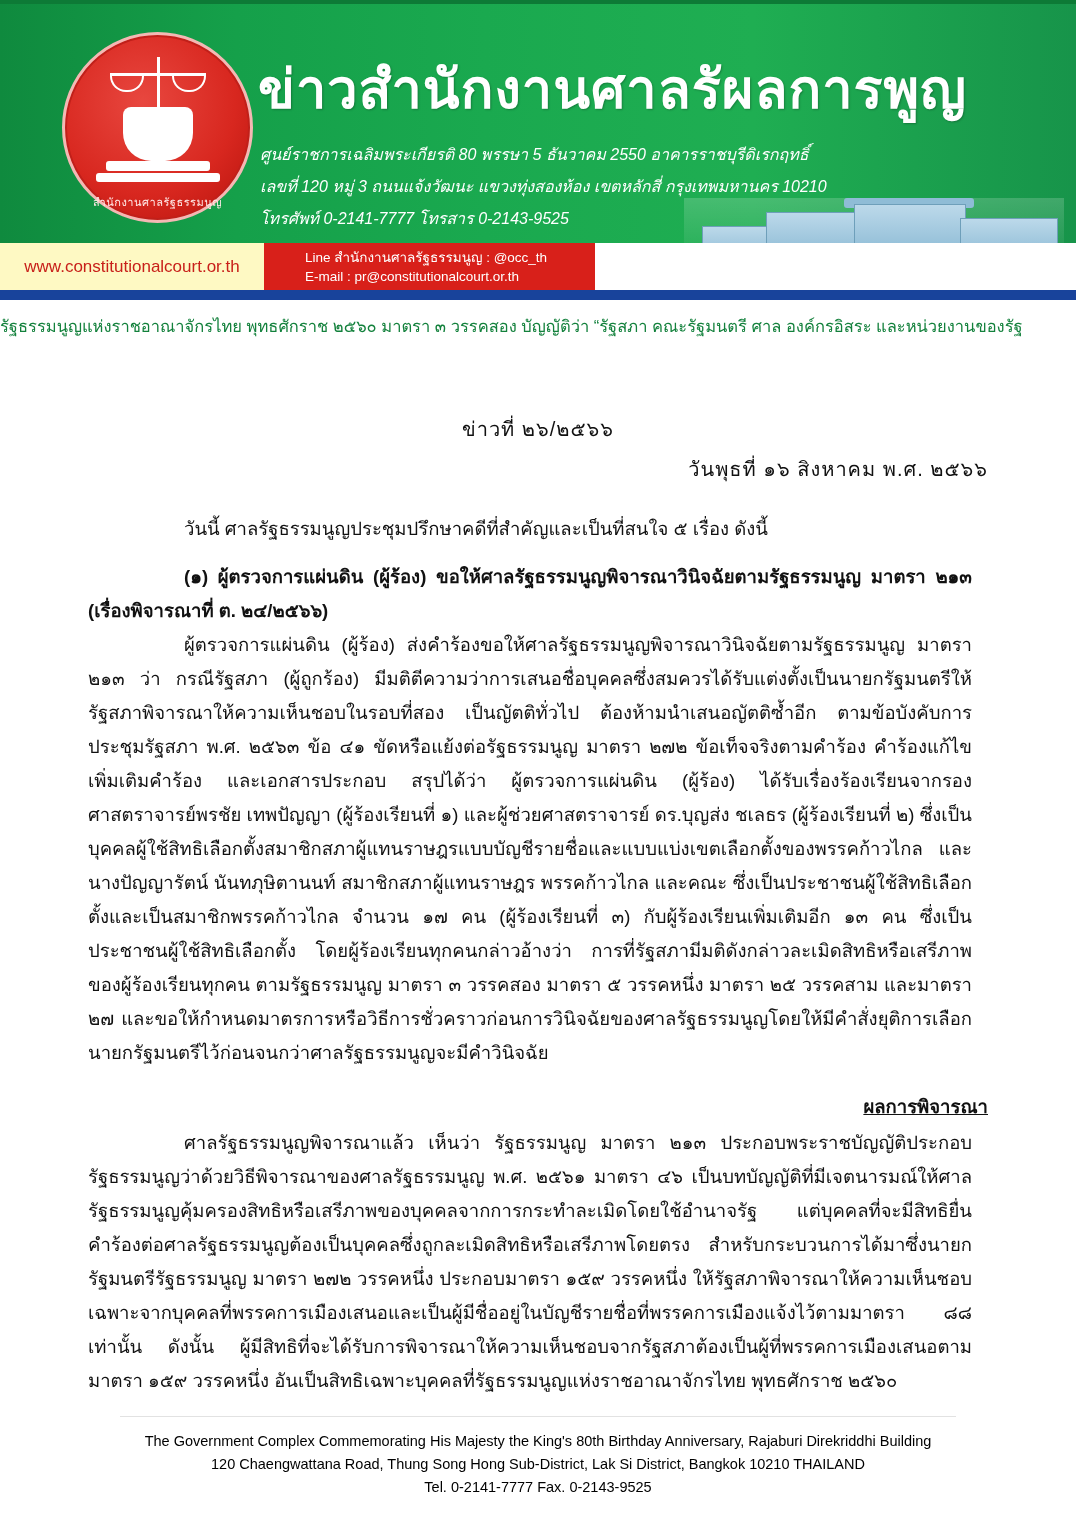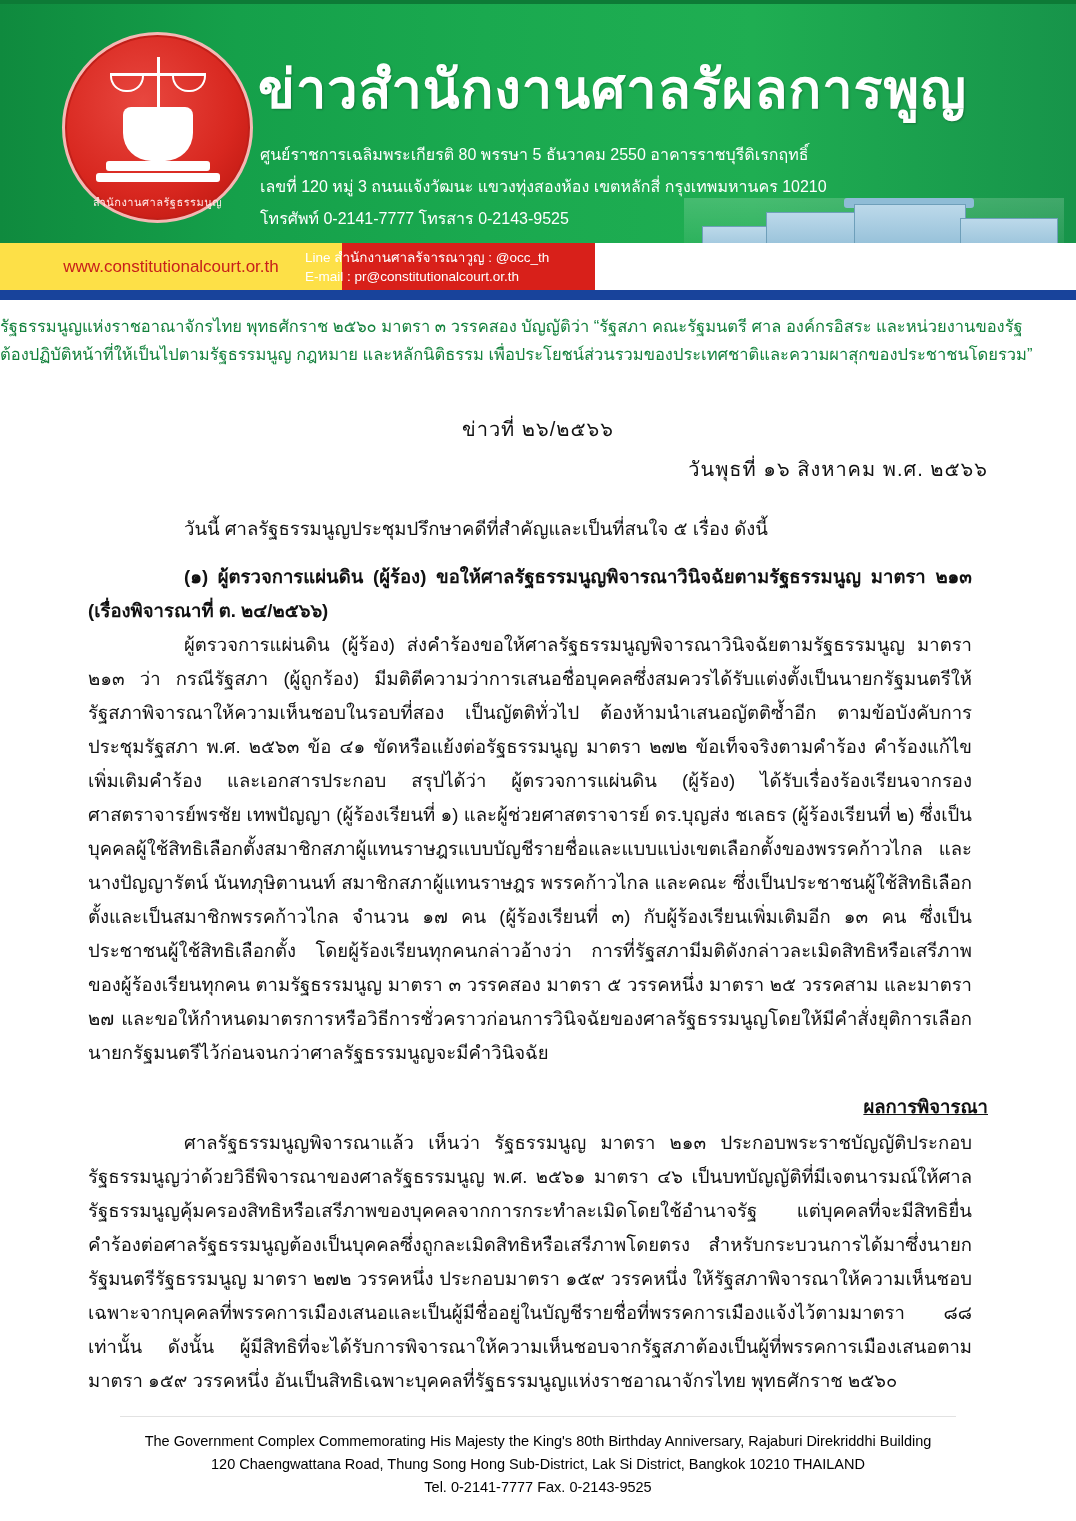--- a/index.html
+++ b/index.html
@@ -127,20 +127,21 @@
     letter-spacing: 1px;
     text-shadow: 1px 1px 2px rgba(0,0,0,0.25);
     white-space: nowrap;
   }
   .header-sub {
     position: absolute;
     left: 260px;
     color: #ffffff;
     font-size: 16px;
     white-space: nowrap;
+    font-style: italic;
   }
   .header-sub.l1 { top: 142px; }
   .header-sub.l2 { top: 174px; }
   .header-sub.l3 { top: 206px; }
 
   .header-building {
     position: absolute;
     right: 12px;
     top: 198px;
     width: 370px;
@@ -173,22 +174,22 @@
     position: absolute;
     left: 0;
     top: 243px;
     width: 1076px;
     height: 47px;
     background: #d8201a;
   }
   .header-bottom .web {
     position: absolute;
     left: 0; top: 0;
-    width: 342px; height: 47px;
-    background: #fde047;
+    width: 264px; height: 47px;
+    background: #fef9c3;
     color: #c8201a;
     font-size: 17px;
     display: flex;
     align-items: center;
     justify-content: center;
   }
   .header-bottom .lines {
     position: absolute;
     left: 305px;
     top: 5px;
@@ -317,30 +318,29 @@
     <div class="bld b1"></div>
     <div class="bld b2"></div>
     <div class="bld b3"></div>
     <div class="bld b4"></div>
   </div>
 
   <div class="header-bottom">
     <div class="white-block"></div>
     <div class="web">www.constitutionalcourt.or.th</div>
     <div class="lines">
-      <div>Line สำนักงานศาลรัจารณาวูญ : @occ_th</div>
+      <div>Line สำนักงานศาลรัฐธรรมนูญ : @occ_th</div>
       <div>E-mail : pr@constitutionalcourt.or.th</div>
     </div>
   </div>
   <div class="header-bottom-blue"></div>
 </div>
 
 <div class="quote">
   <div>รัฐธรรมนูญแห่งราชอาณาจักรไทย พุทธศักราช ๒๕๖๐ มาตรา ๓ วรรคสอง บัญญัติว่า “รัฐสภา คณะรัฐมนตรี ศาล องค์กรอิสระ และหน่วยงานของรัฐ</div>
-  <div>ต้องปฏิบัติหน้าที่ให้เป็นไปตามรัฐธรรมนูญ กฎหมาย และหลักนิติธรรม เพื่อประโยชน์ส่วนรวมของประเทศชาติและความผาสุกของประชาชนโดยรวม”</div>
 </div>
 
 <div class="doc">
   <div class="news-no">ข่าวที่ ๒๖/๒๕๖๖</div>
   <div class="news-date">วันพุธที่ ๑๖ สิงหาคม พ.ศ. ๒๕๖๖</div>
 
   <div class="p indent">วันนี้ ศาลรัฐธรรมนูญประชุมปรึกษาคดีที่สำคัญและเป็นที่สนใจ ๕ เรื่อง ดังนี้</div>
   <div class="gap"></div>
   <div class="p indent bold">(๑) ผู้ตรวจการแผ่นดิน (ผู้ร้อง) ขอให้ศาลรัฐธรรมนูญพิจารณาวินิจฉัยตามรัฐธรรมนูญ มาตรา ๒๑๓ (เรื่องพิจารณาที่ ต. ๒๔/๒๕๖๖)</div>
   <div class="p indent">ผู้ตรวจการแผ่นดิน (ผู้ร้อง) ส่งคำร้องขอให้ศาลรัฐธรรมนูญพิจารณาวินิจฉัยตามรัฐธรรมนูญ มาตรา ๒๑๓ ว่า กรณีรัฐสภา (ผู้ถูกร้อง) มีมติตีความว่าการเสนอชื่อบุคคลซึ่งสมควรได้รับแต่งตั้งเป็นนายกรัฐมนตรีให้รัฐสภาพิจารณาให้ความเห็นชอบในรอบที่สอง เป็นญัตติทั่วไป ต้องห้ามนำเสนอญัตติซ้ำอีก ตามข้อบังคับการประชุมรัฐสภา พ.ศ. ๒๕๖๓ ข้อ ๔๑ ขัดหรือแย้งต่อรัฐธรรมนูญ มาตรา ๒๗๒ ข้อเท็จจริงตามคำร้อง คำร้องแก้ไขเพิ่มเติมคำร้อง และเอกสารประกอบ สรุปได้ว่า ผู้ตรวจการแผ่นดิน (ผู้ร้อง) ได้รับเรื่องร้องเรียนจากรองศาสตราจารย์พรชัย เทพปัญญา (ผู้ร้องเรียนที่ ๑) และผู้ช่วยศาสตราจารย์ ดร.บุญส่ง ชเลธร (ผู้ร้องเรียนที่ ๒) ซึ่งเป็นบุคคลผู้ใช้สิทธิเลือกตั้งสมาชิกสภาผู้แทนราษฎรแบบบัญชีรายชื่อและแบบแบ่งเขตเลือกตั้งของพรรคก้าวไกล และนางปัญญารัตน์ นันทภุษิตานนท์ สมาชิกสภาผู้แทนราษฎร พรรคก้าวไกล และคณะ ซึ่งเป็นประชาชนผู้ใช้สิทธิเลือกตั้งและเป็นสมาชิกพรรคก้าวไกล จำนวน ๑๗ คน (ผู้ร้องเรียนที่ ๓) กับผู้ร้องเรียนเพิ่มเติมอีก ๑๓ คน ซึ่งเป็นประชาชนผู้ใช้สิทธิเลือกตั้ง โดยผู้ร้องเรียนทุกคนกล่าวอ้างว่า การที่รัฐสภามีมติดังกล่าวละเมิดสิทธิหรือเสรีภาพของผู้ร้องเรียนทุกคน ตามรัฐธรรมนูญ มาตรา ๓ วรรคสอง มาตรา ๕ วรรคหนึ่ง มาตรา ๒๕ วรรคสาม และมาตรา ๒๗ และขอให้กำหนดมาตรการหรือวิธีการชั่วคราวก่อนการวินิจฉัยของศาลรัฐธรรมนูญโดยให้มีคำสั่งยุติการเลือกนายกรัฐมนตรีไว้ก่อนจนกว่าศาลรัฐธรรมนูญจะมีคำวินิจฉัย</div>

